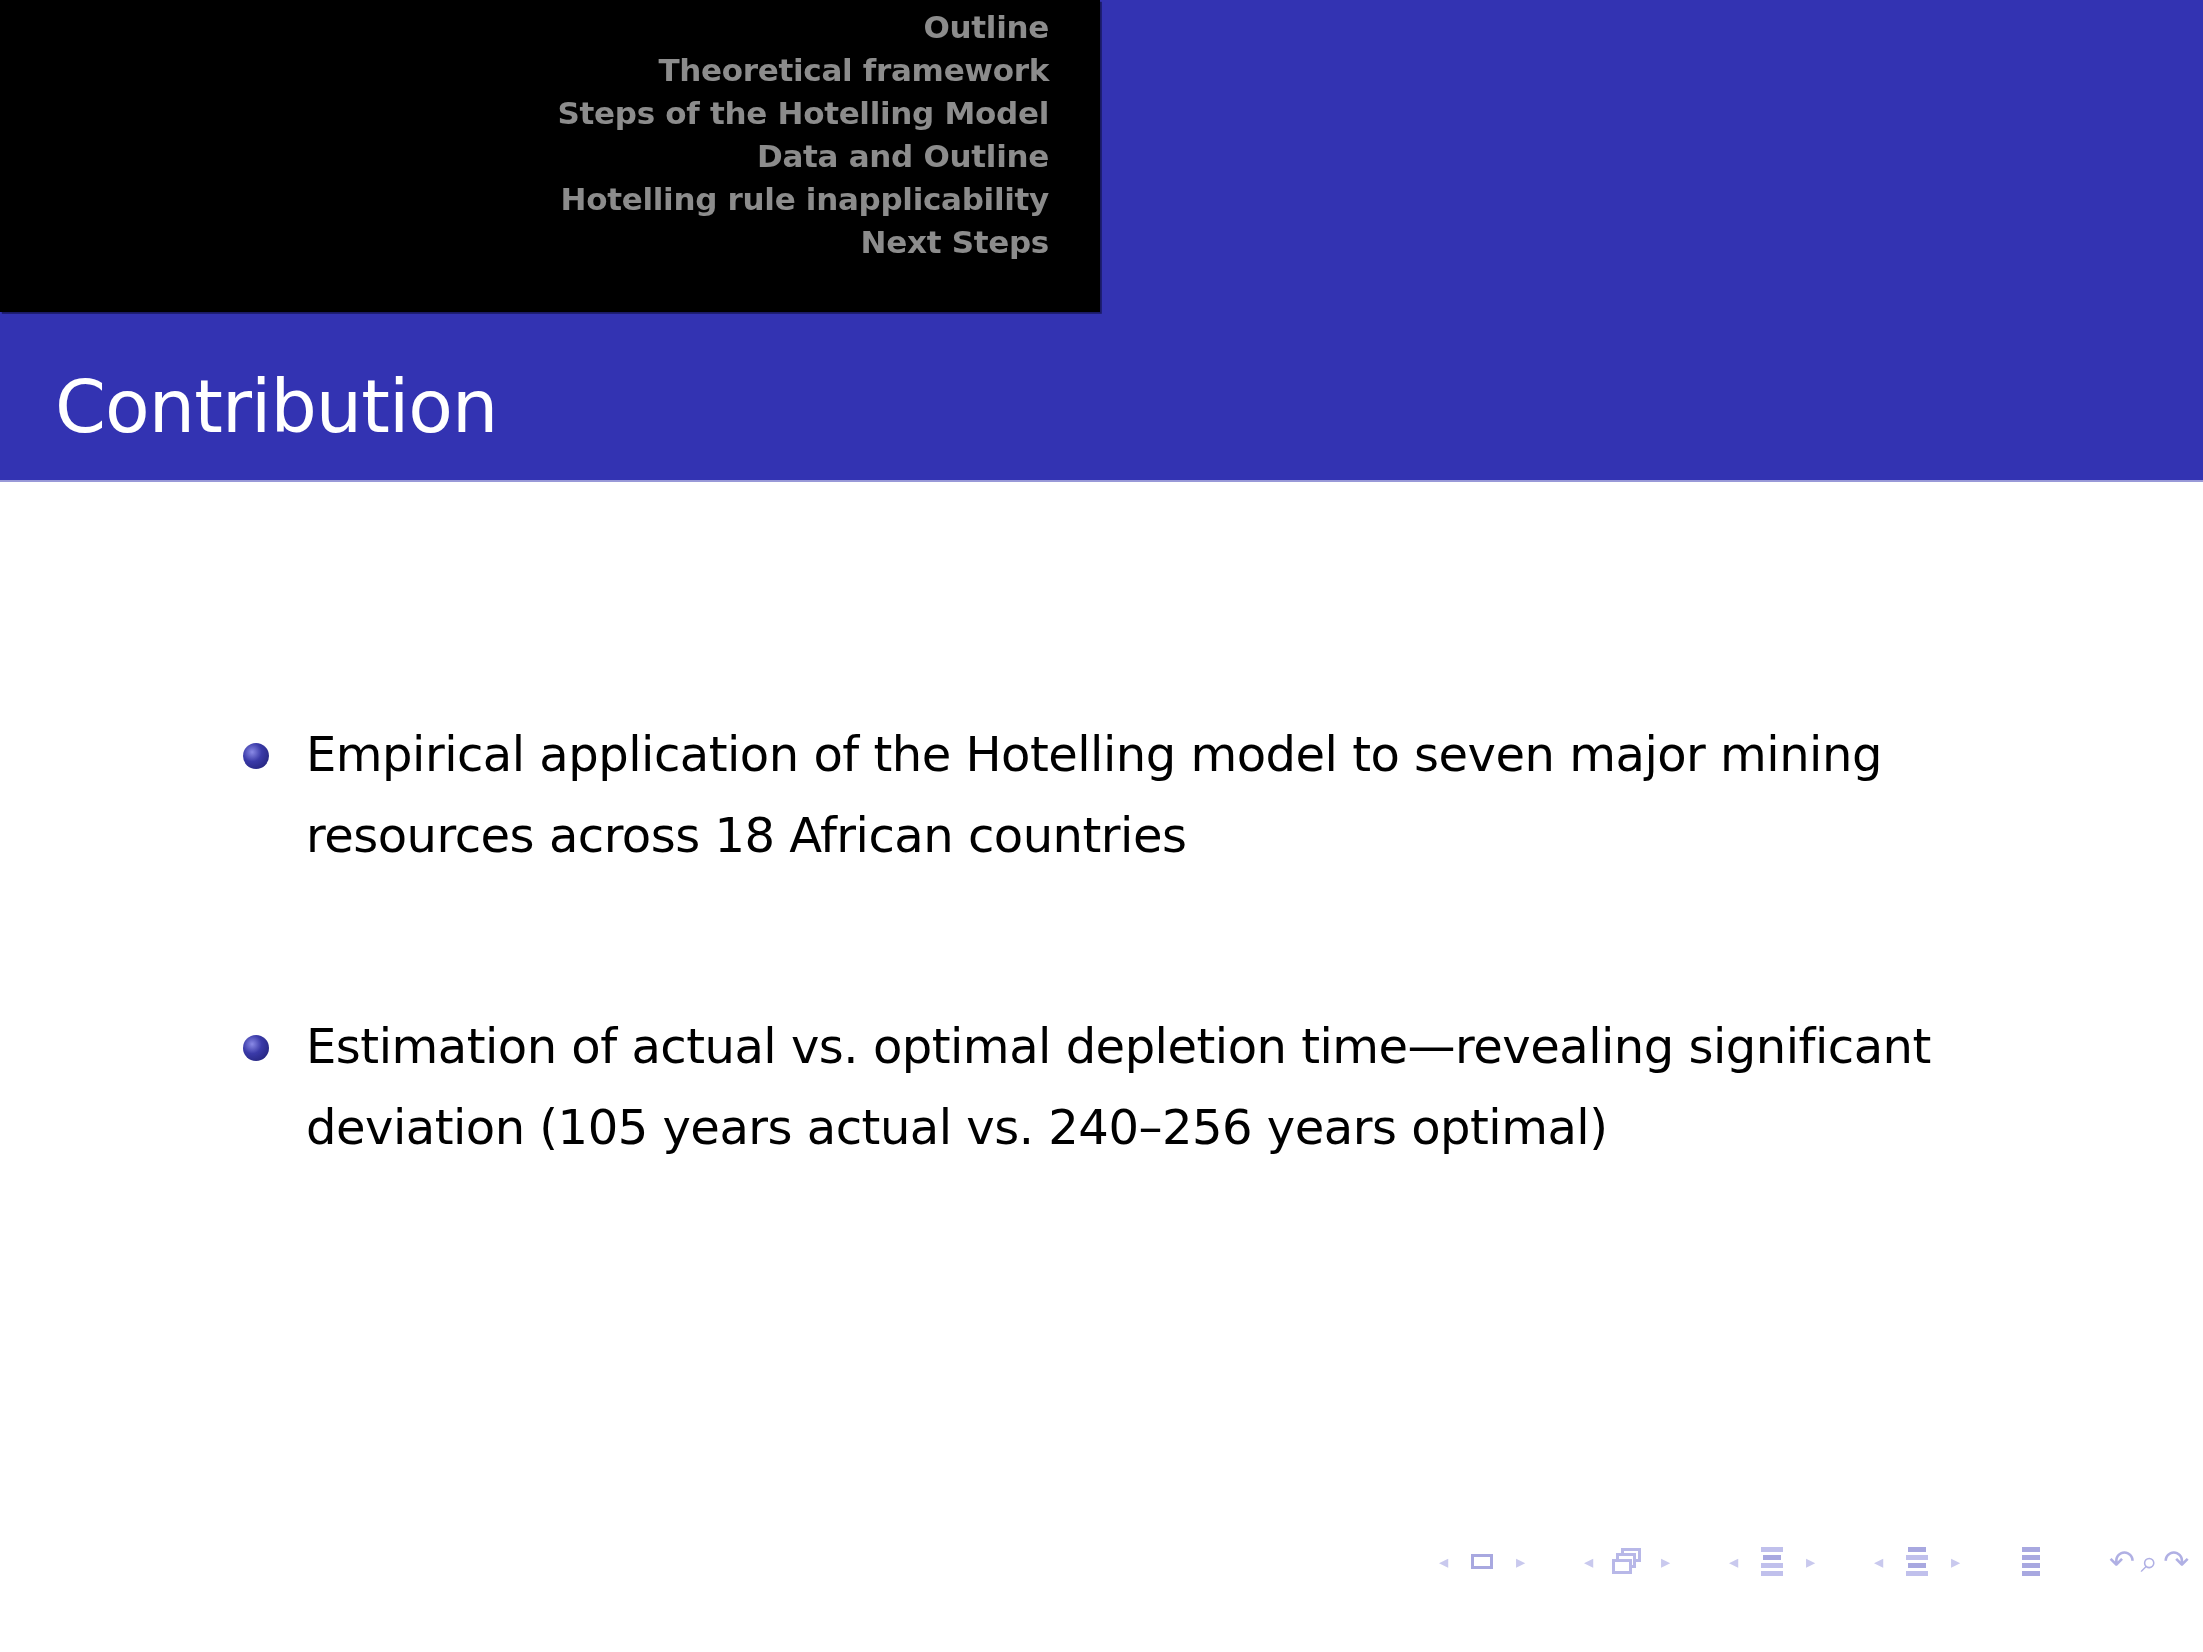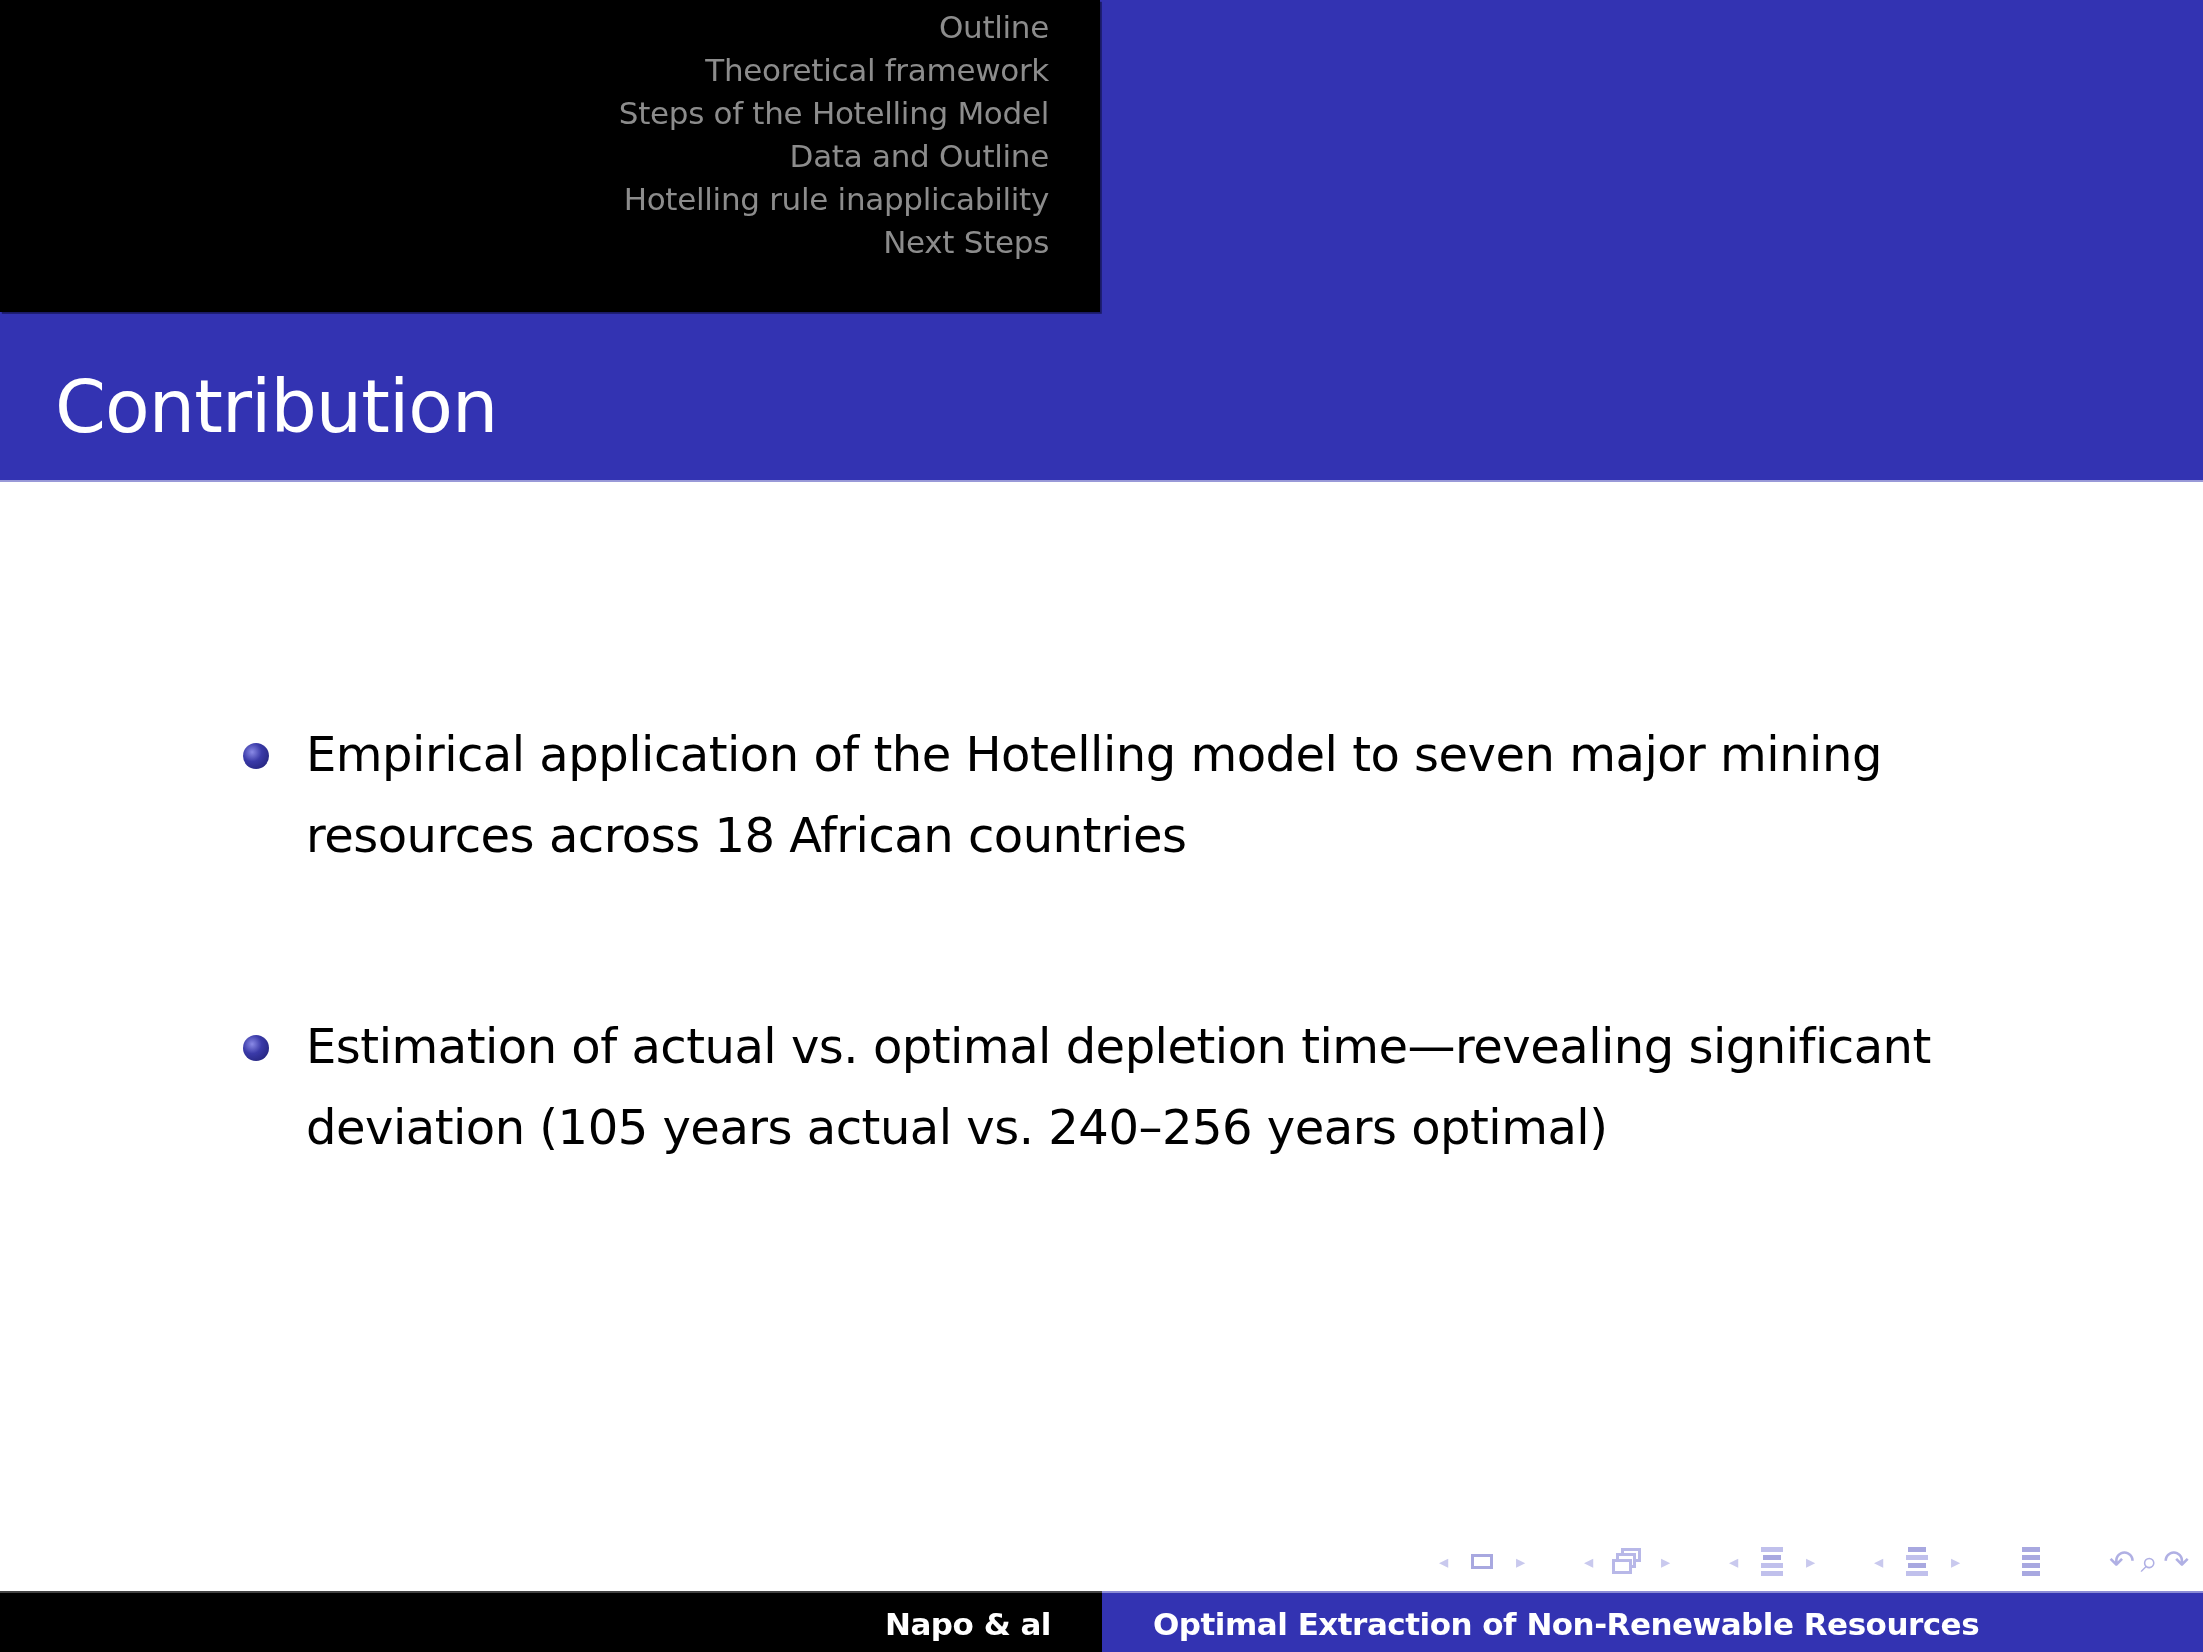--- a/index.html
+++ b/index.html
@@ -26,20 +26,21 @@
       background: #3333b2;
       border-bottom: 2.8px solid #9999d8;
     }
     .nav-box {
       position: absolute;
       left: 0; top: 0;
       width: 1100px;
       height: 312px;
       background: #000000;
       box-shadow: 1.8px 1.8px 0 #1a1a66;
+      font-weight: bold;
     }
     .nav-list {
       position: absolute;
       right: 51px;
       top: 5.5px;
       margin: 0; padding: 0;
       list-style: none;
       text-align: right;
     }
     .nav-list li {
@@ -257,23 +258,15 @@
           <i class="mid"></i>
         </span>
     </span>
     <span class="tools">
       <span>↶</span>
       <span>⌕</span>
       <span>↷</span>
     </span>
   </div>
 
-  <div class="footer">
-    <div class="footer-left">
-      <span class="footer-author">Napo &amp; al</span>
-    </div>
-    <div class="footer-right">
-      <span class="footer-title">Optimal Extraction of Non-Renewable Resources</span>
-    </div>
-  </div>
 
 </div>
 
 
 </body></html>

